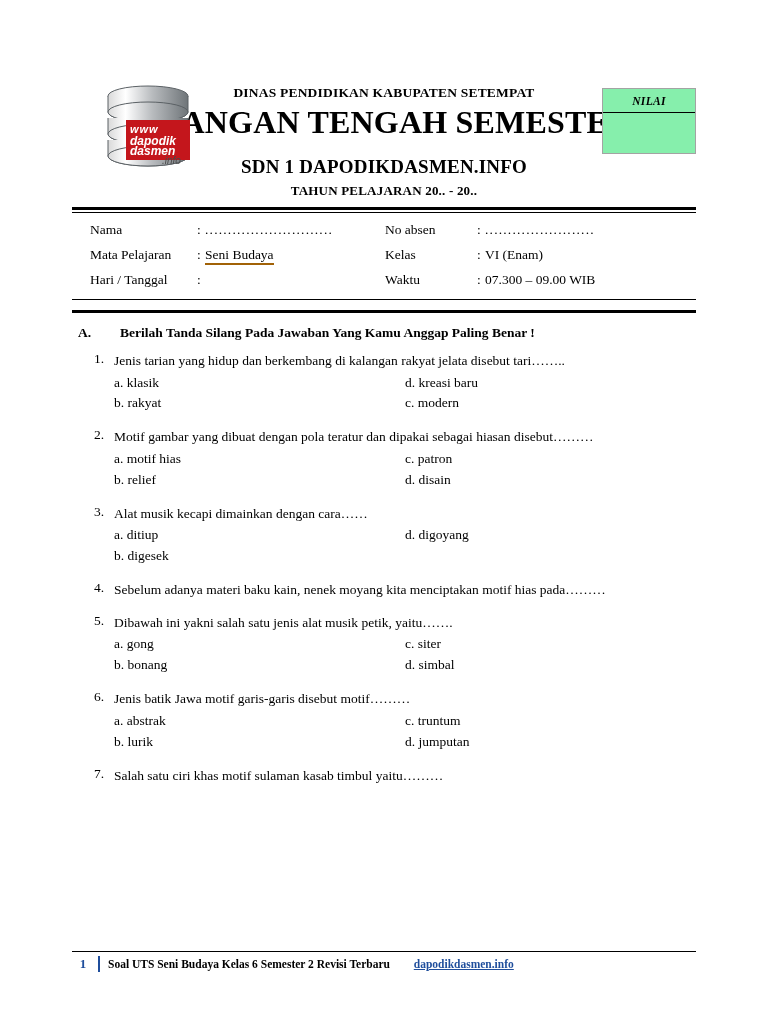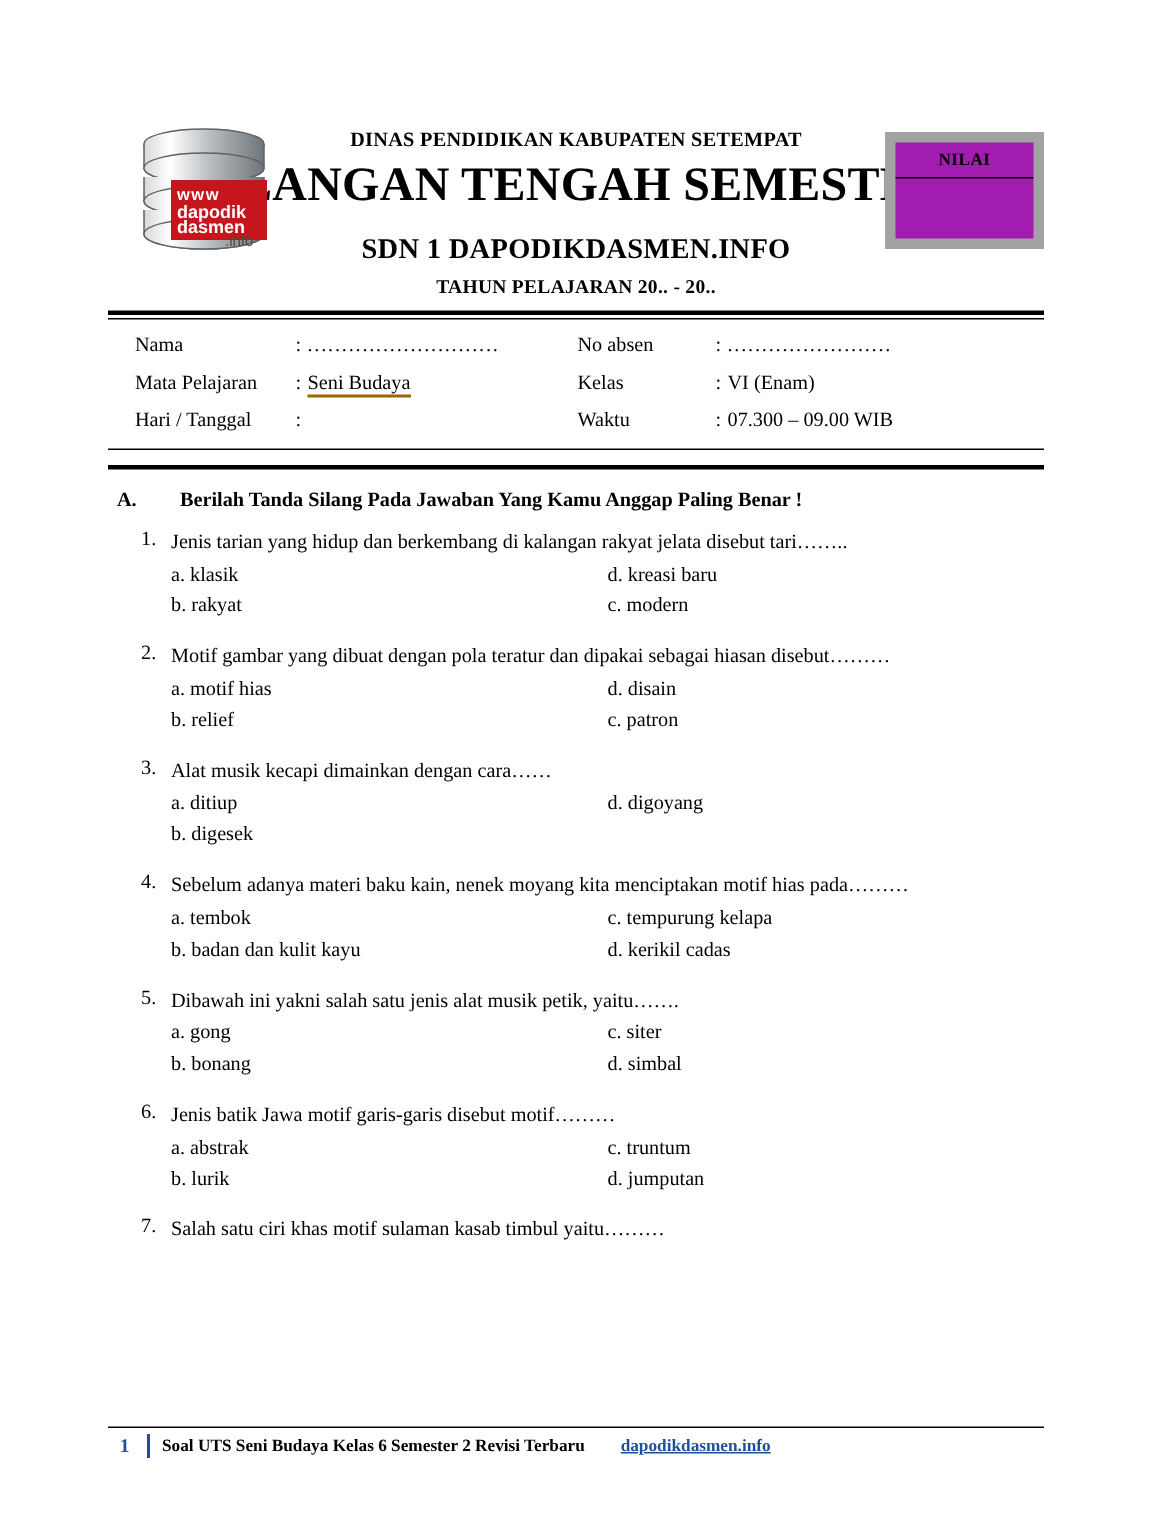--- a/index.html
+++ b/index.html
@@ -25,24 +25,25 @@
 
   
   .header {
     position: relative;
     display: flex;
     align-items: flex-start;
     min-height: 92px;
   }
   .logo {
     position: absolute;
-    left: 16px;
+    left: 28px;
     top: 26px;
     width: 110px;
     height: 92px;
+    font-style: italic;
   }
   .logo svg { display: block; }
 
   .head-center {
     width: 100%;
     text-align: center;
     padding-top: 27px;
   }
   .head-line1 {
     font-size: 13.5px;
@@ -66,22 +67,23 @@
     font-weight: bold;
     margin-top: 5px;
     letter-spacing: .2px;
   }
 
   .nilai-box {
     position: absolute;
     right: 0px;
     top: 30px;
     width: 92px;
-    border: 7px solid #a3a3a3;
-    background: #a21caf;
+    border: 1px solid #a3a3a3;
+    background: #86efac;
+    font-style: italic;
   }
   .nilai-label {
     text-align: center;
     font-size: 11.5px;
     font-weight: bold;
     padding: 6px 0 5px 0;
     border-bottom: 1px solid #000;
     letter-spacing: .3px;
   }
   .nilai-value {
@@ -302,22 +304,22 @@
     <div class="q">
       <div class="q-num">2.</div>
       <div class="q-body">
         <div class="q-text">Motif gambar yang dibuat dengan pola teratur dan dipakai sebagai hiasan disebut………</div>
         <div class="opts">
           <div class="opt-col">
             <div class="opt">a. motif hias</div>
             <div class="opt">b. relief</div>
           </div>
           <div class="opt-col">
+            <div class="opt">c. patron</div>
             <div class="opt">d. disain</div>
-            <div class="opt">c. patron</div>
           </div>
         </div>
       </div>
     </div>
 
     <div class="q">
       <div class="q-num">3.</div>
       <div class="q-body">
         <div class="q-text">Alat musik kecapi dimainkan dengan cara……</div>
         <div class="opts">
@@ -329,30 +331,20 @@
             <div class="opt">d. digoyang</div>
           </div>
         </div>
       </div>
     </div>
 
     <div class="q">
       <div class="q-num">4.</div>
       <div class="q-body">
         <div class="q-text">Sebelum adanya materi baku kain, nenek moyang kita menciptakan motif hias pada………</div>
-        <div class="opts">
-          <div class="opt-col">
-            <div class="opt">a. tembok</div>
-            <div class="opt">b. badan dan kulit kayu</div>
-          </div>
-          <div class="opt-col">
-            <div class="opt">c. tempurung kelapa</div>
-            <div class="opt">d. kerikil cadas</div>
-          </div>
-        </div>
       </div>
     </div>
 
     <div class="q">
       <div class="q-num">5.</div>
       <div class="q-body">
         <div class="q-text">Dibawah ini yakni salah satu jenis alat musik petik, yaitu…….</div>
         <div class="opts">
           <div class="opt-col">
             <div class="opt">a. gong</div>

